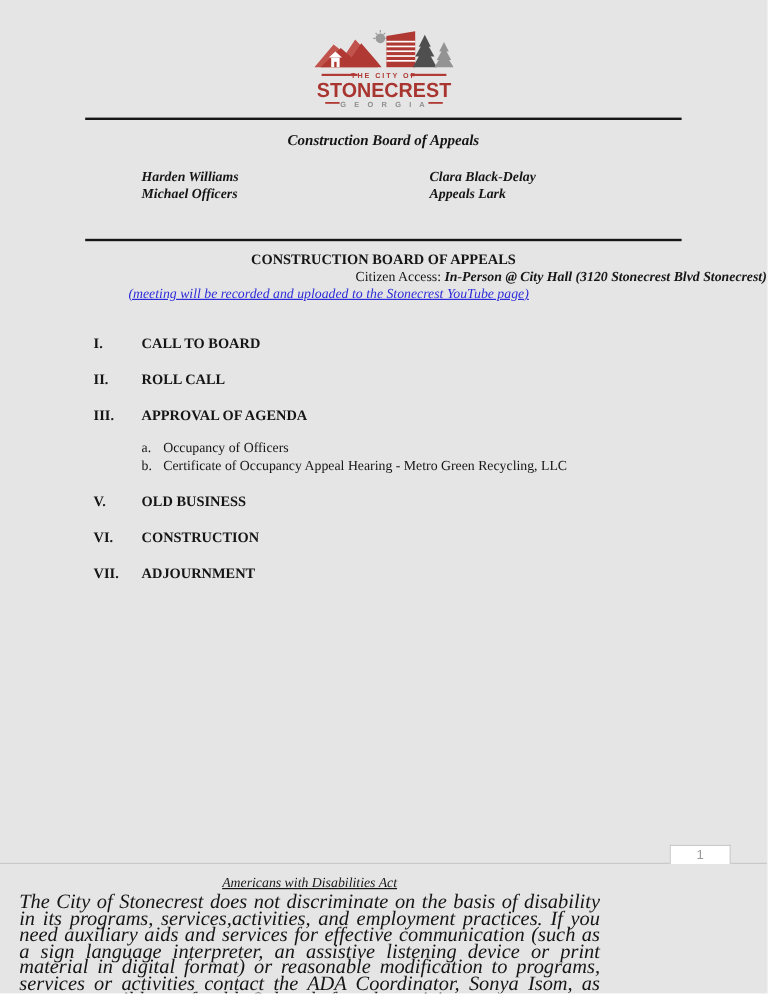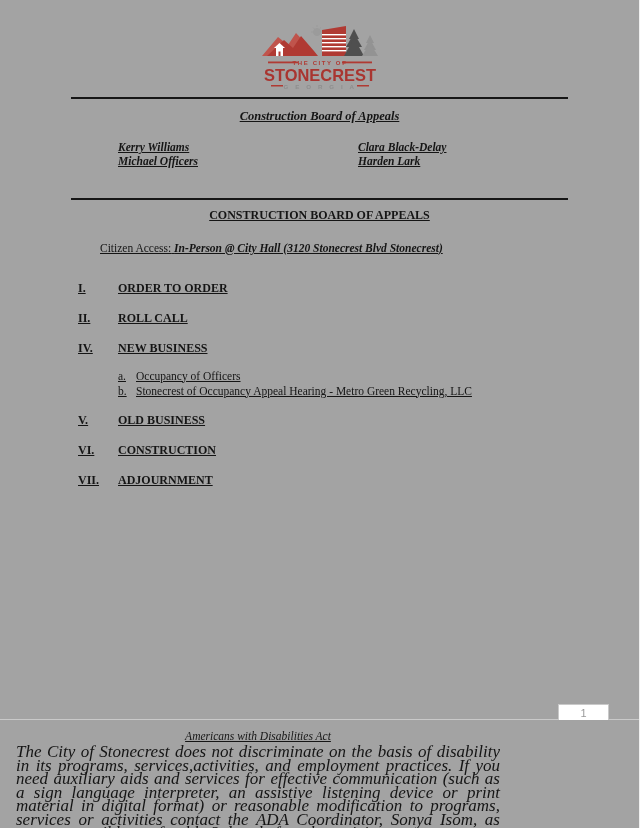--- a/index.html
+++ b/index.html
@@ -1,26 +1,25 @@
 <!DOCTYPE html>
 <html><head>
 <meta charset="utf-8">
 <style>
   * { margin:0; padding:0; box-sizing:border-box; }
   html,body { background:#ffffff; }
   .page {
     position:relative;
     width:640px; height:828px;
     margin:0 auto;
-    background:#a3a3a3;
+    background:#e5e5e5;
     font-family:"Liberation Serif", serif;
     color:#151515;
     overflow:hidden;
     border-right:1px solid #f0f0f0;
-    text-decoration:underline;
   }
   
   .logo-wrap { width:116px; margin:23px auto 0; }
   
   .doc-title {
     margin-top:12px;
     text-align:center;
     font-size:18px; font-weight:bold;
     letter-spacing:.5px;
     white-space:pre-wrap;
@@ -44,21 +43,21 @@
     margin-top:16px;
     font-size:11.5px; font-weight:bold; font-style:italic;
     line-height:14px;
   }
   .members .col-left { width:240px; }
   
   .rule2 { margin-top:30px; }
   .meeting-block { margin-top:9px; text-align:center; font-size:12px; line-height:13.5px; }
   .meeting-block .bold { font-weight:bold; }
   
-  .access-line1 { margin-top:18px; padding-left:100px; font-size:11.5px; line-height:14px; }
+  .access-line1 { padding-left:100px; font-size:11.5px; line-height:14px;text-align:right; }
   .access-loc { font-weight:bold; font-style:italic; }
   .access-line2 { padding-left:107px; font-size:11.5px; line-height:15px; }
   .yt-link {
     color:#2b2bd9;
     font-style:italic;
     text-decoration:underline;
     cursor:pointer;
   }
   
   .agenda { margin-top:26px; font-size:12px; }
@@ -158,60 +157,63 @@
       <rect x="95" y="62" width="12" height="1.5" fill="#b03a33"></rect>
       <text x="58" y="66" text-anchor="middle" font-family="Liberation Sans, sans-serif" font-size="6.2" font-weight="bold" letter-spacing="2.6" fill="#8e8e8e">G E O R G I A</text>
     </svg>
   </div>
 
   <div class="rule"></div>
   <div class="doc-subtitle">Construction Board of Appeals</div>
 
   <div class="members">
     <div class="col-left">
-      <div>Kerry Williams</div>
+      <div>Harden Williams</div>
       <div>Michael Officers</div>
     </div>
     <div class="col-right">
       <div>Clara Black-Delay</div>
-      <div>Harden Lark</div>
+      <div>Appeals Lark</div>
     </div>
   </div>
 
   <div class="rule rule2"></div>
   <div class="meeting-block">
     <div class="bold">CONSTRUCTION BOARD OF APPEALS</div>
   </div>
 
   <div class="access-line1">
     <span>Citizen Access:</span>
     <span class="access-loc">In-Person @ City Hall (3120 Stonecrest Blvd Stonecrest)</span>
   </div>
+  <div class="access-line2">
+    <span class="yt-link">(meeting will be recorded and uploaded to the Stonecrest YouTube page)</span>
+  </div>
 
   <div class="agenda">
     <div class="agenda-row">
       <span class="agenda-num">I.</span>
-      <span>ORDER TO ORDER</span>
+      <span>CALL TO BOARD</span>
     </div>
     <div class="agenda-row">
       <span class="agenda-num">II.</span>
       <span>ROLL CALL</span>
     </div>
     <div class="agenda-row">
-      <span class="agenda-num">IV.</span>
-      <span>NEW BUSINESS</span>
+      <span class="agenda-num">III.</span>
+      <span>APPROVAL OF AGENDA</span>
     </div>
     <div class="agenda-sub">
       <div class="sub-row">
         <span class="sub-num">a.</span>
         <span>Occupancy of Officers</span>
       </div>
       <div class="sub-row">
         <span class="sub-num">b.</span>
-        <span>Stonecrest of Occupancy Appeal Hearing - Metro Green Recycling, LLC</span>
+        <span>Certificate of Occupancy Appeal Hearing - Metro Green Recycling, LLC</span>
       </div>
     </div>
     <div class="agenda-row">
       <span class="agenda-num">V.</span>
       <span>OLD BUSINESS</span>
     </div>
     <div class="agenda-row">
       <span class="agenda-num">VI.</span>
       <span>CONSTRUCTION</span>
     </div>

